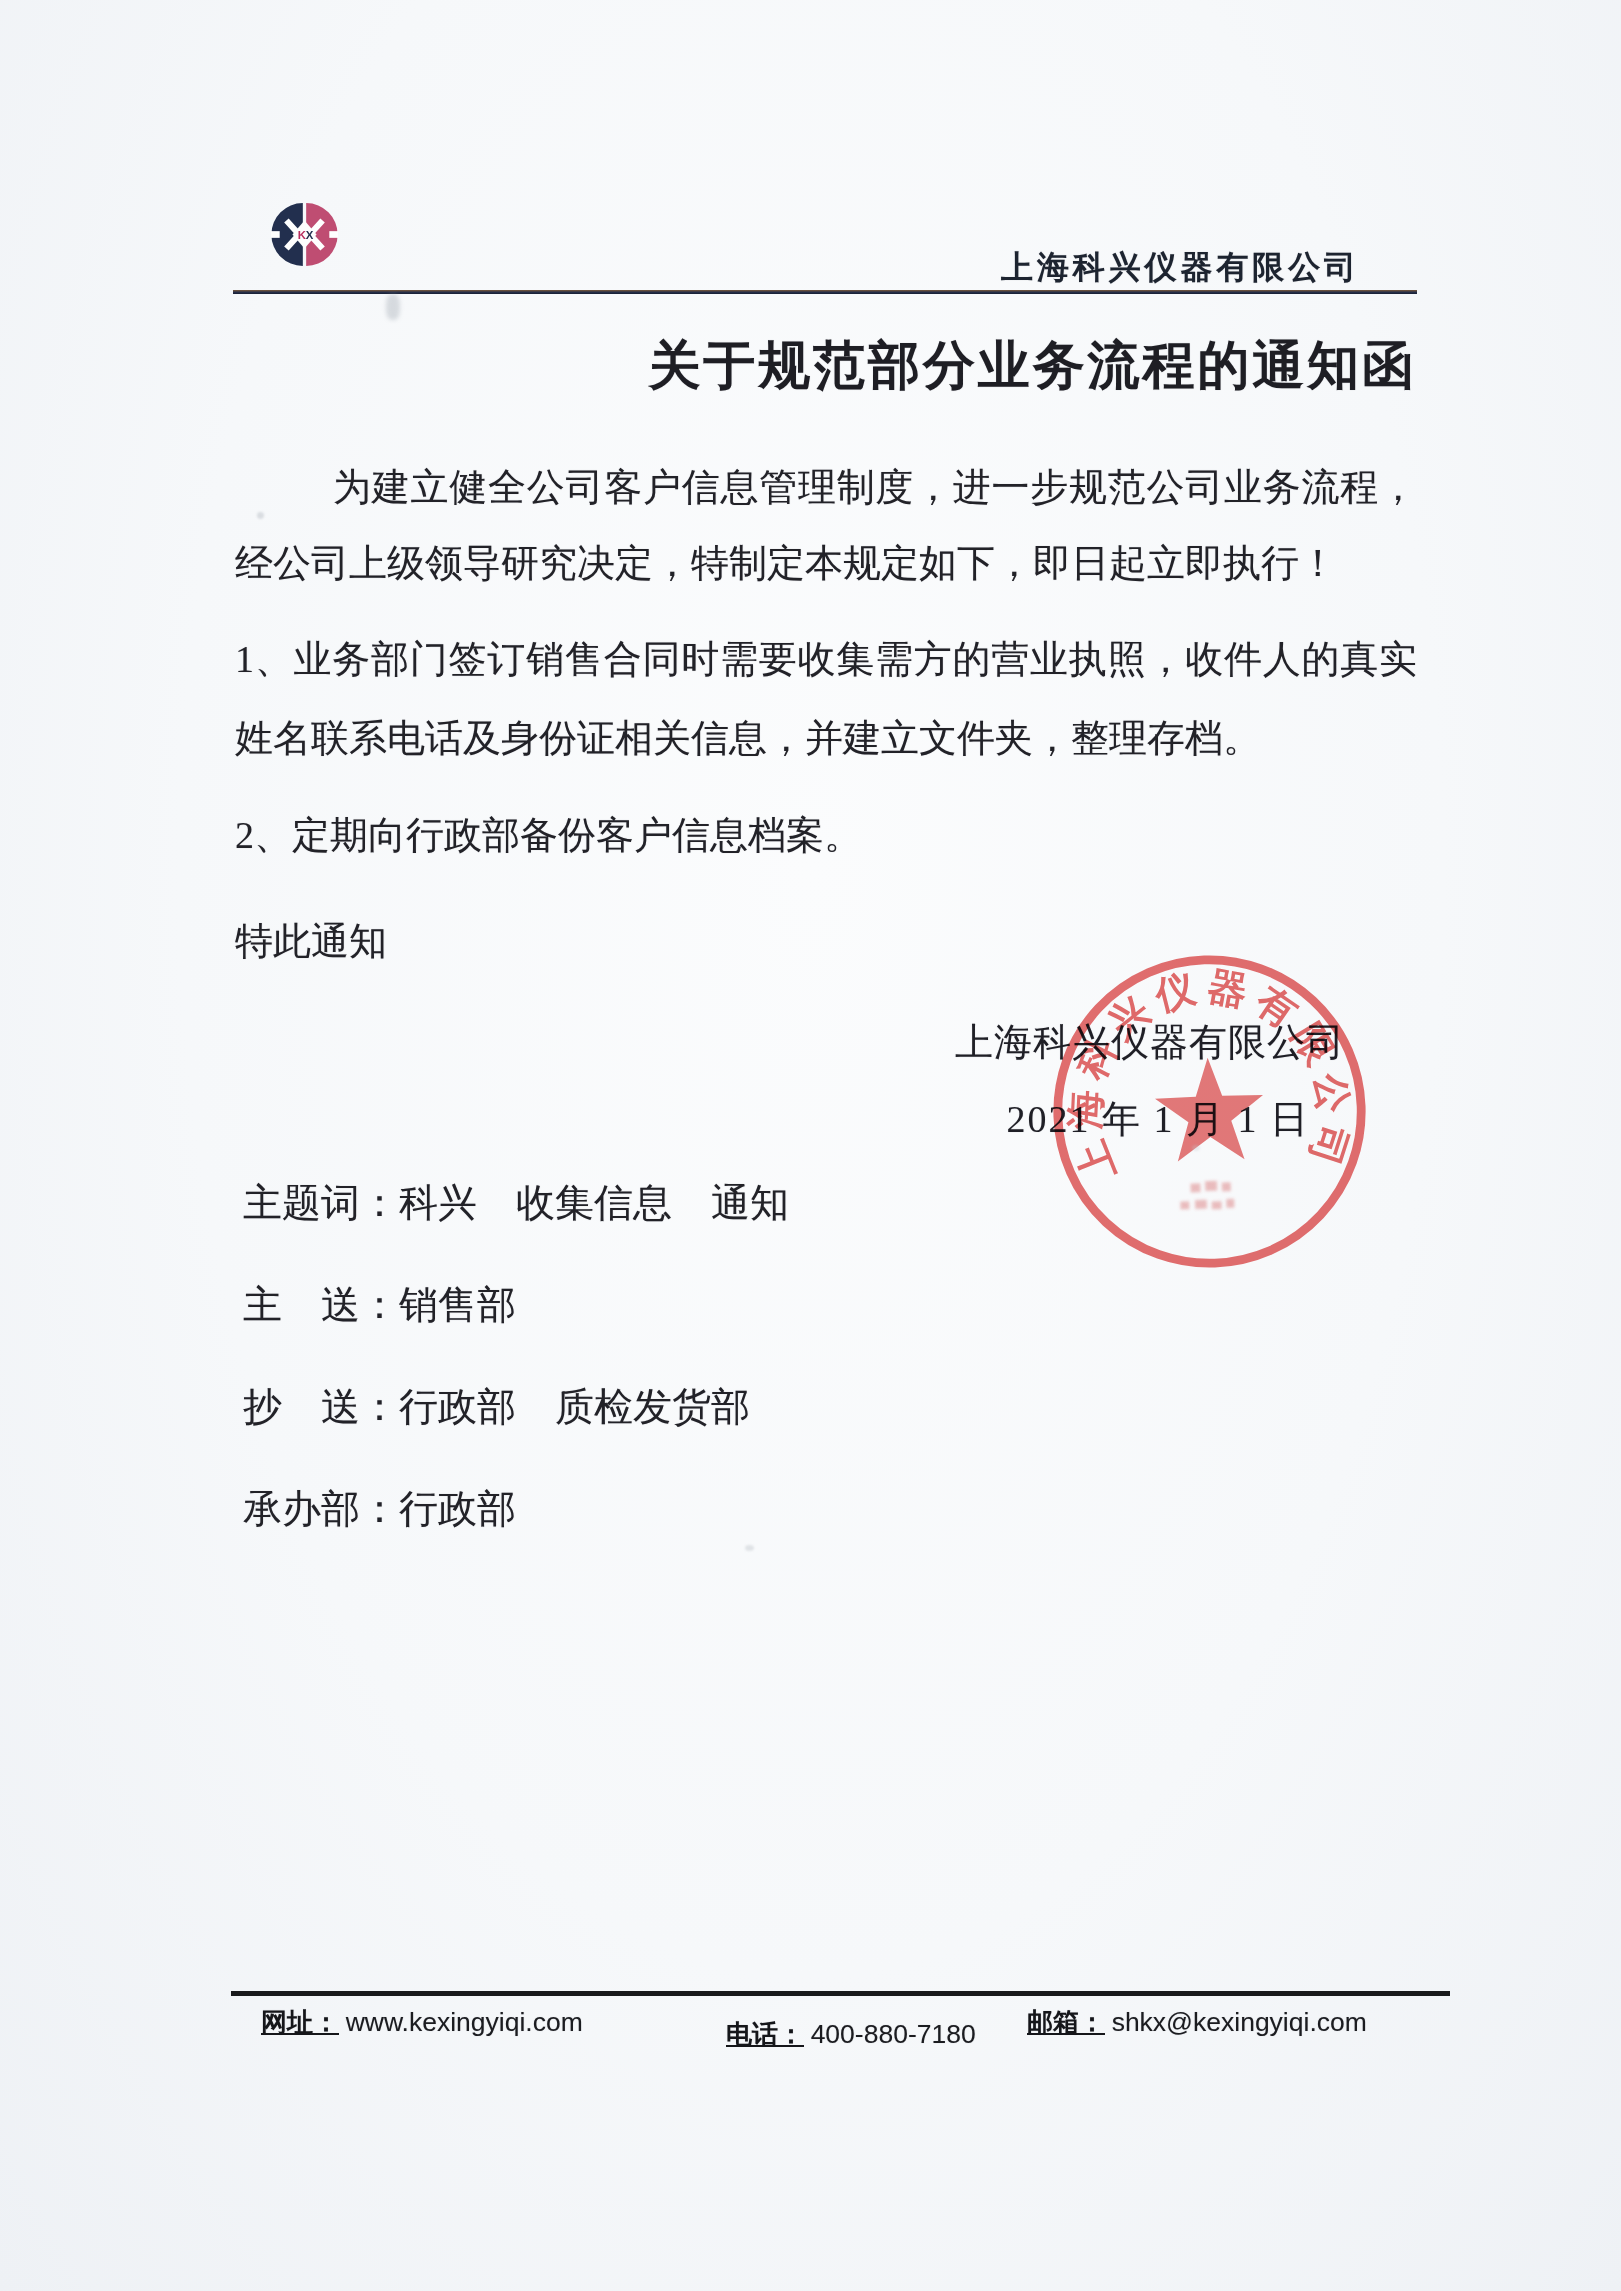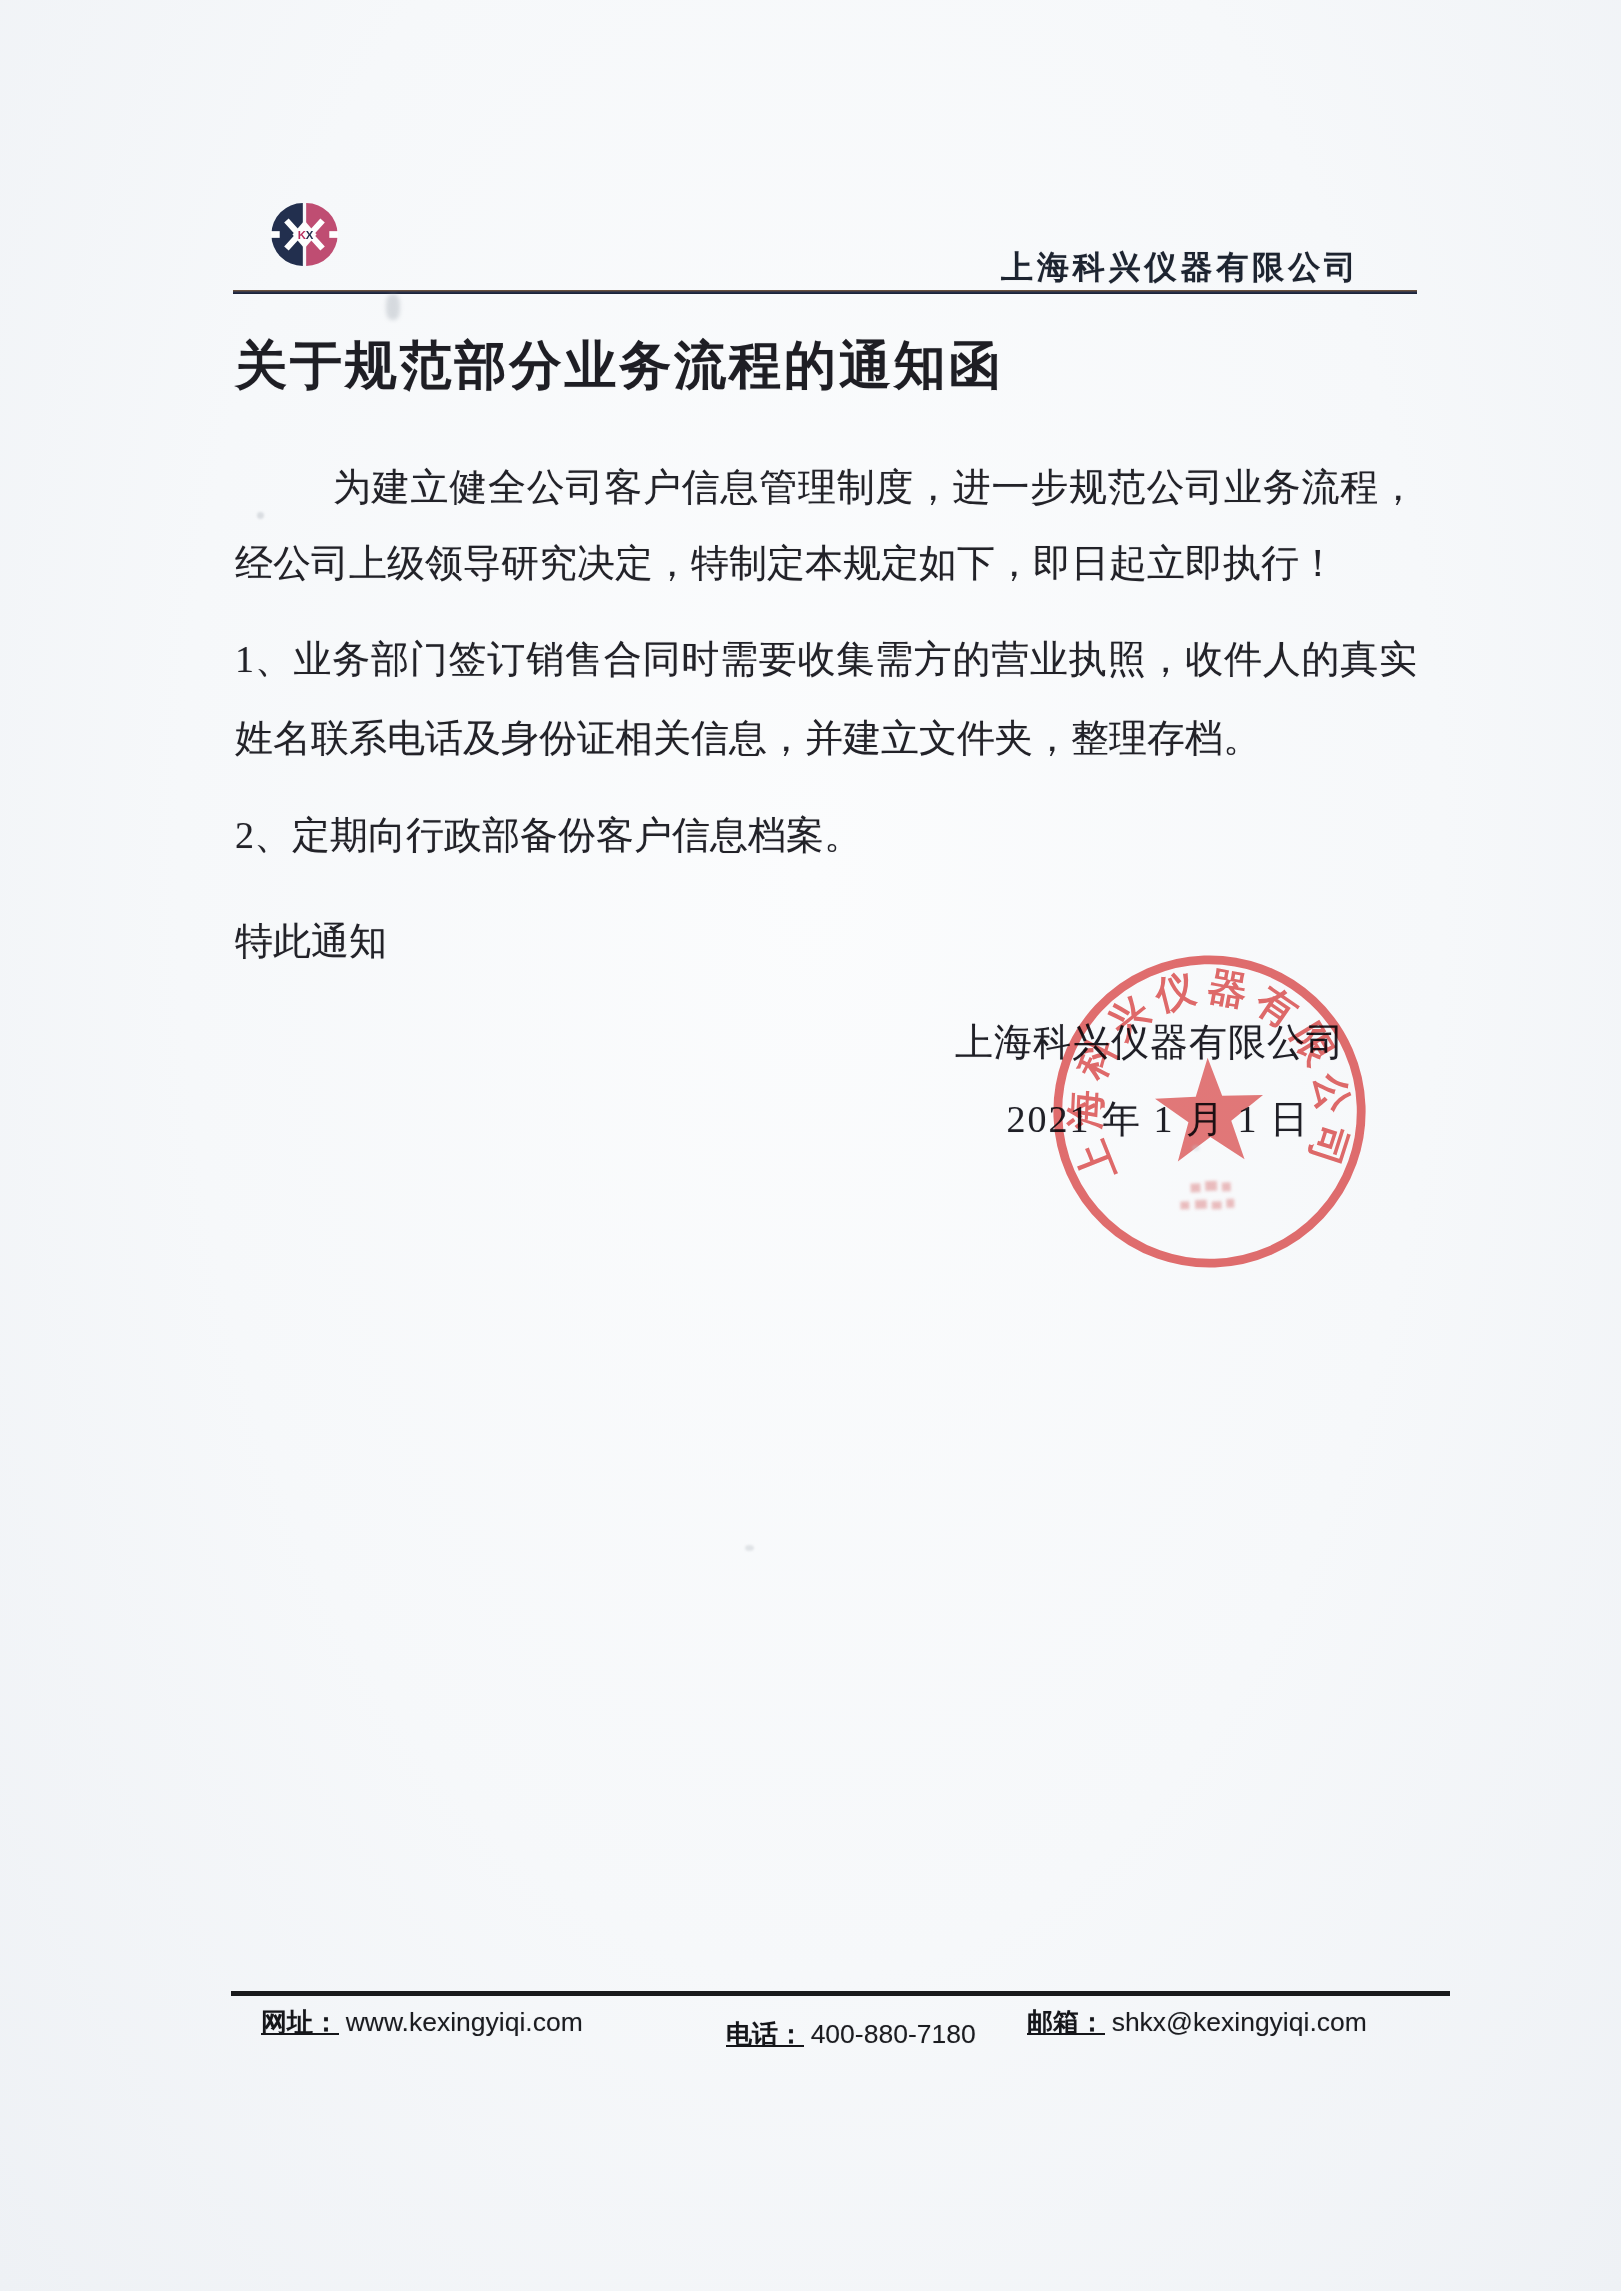--- a/index.html
+++ b/index.html
@@ -23,21 +23,21 @@
     color:#1d2430;
   }
   .header-rule{
     position:absolute; left:233px; top:290px; width:1184px; height:3.9px;
     background:linear-gradient(180deg,#7c5a3a 0%, #27304a 55%, #161e33 100%);
   }
 
   
   .doc-title{
     position:absolute; left:235px; top:331px; width:1182px;
-    text-align:left; font-size:52px; font-weight:600; letter-spacing:2.9px;
+    text-align:right; font-size:52px; font-weight:600; letter-spacing:2.9px;
     color:#1e1e24;
   }
   .para{
     position:absolute; left:235px; width:1182px;
     font-size:38px; line-height:76px; text-align:justify;
     color:#222228;
   }
   .intro{ top:449px; text-indent:98px; }
   .item1{ top:620px; line-height:79px; }
   .item2{ top:797px; }
@@ -134,20 +134,34 @@
         <rect x="158" y="236" width="12" height="10"></rect>
         <rect x="175" y="238" width="9" height="9"></rect>
         <rect x="132" y="256" width="9" height="8"></rect>
         <rect x="147" y="255" width="12" height="9"></rect>
         <rect x="164" y="257" width="10" height="8"></rect>
         <rect x="179" y="255" width="8" height="9"></rect>
       </g>
     </svg>
   </div>
 
+  <div class="meta">
+    <div class="meta-row txt">
+      <span class="lbl">主题词：</span><span class="val">科兴　收集信息　通知</span>
+    </div>
+    <div class="meta-row txt">
+      <span class="lbl">主　送：</span><span class="val">销售部</span>
+    </div>
+    <div class="meta-row txt">
+      <span class="lbl">抄　送：</span><span class="val">行政部　质检发货部</span>
+    </div>
+    <div class="meta-row txt">
+      <span class="lbl">承办部：</span><span class="val">行政部</span>
+    </div>
+  </div>
 
   <div class="footer-rule"></div>
   <div class="footer">
     <span class="fgroup fg-web">
       <span class="flabel txt">网址：</span>
       <span class="fvalue txt">www.kexingyiqi.com</span>
     </span>
     <span class="fgroup fg-tel">
       <span class="flabel txt">电话：</span>
       <span class="fvalue txt">400-880-7180</span>

